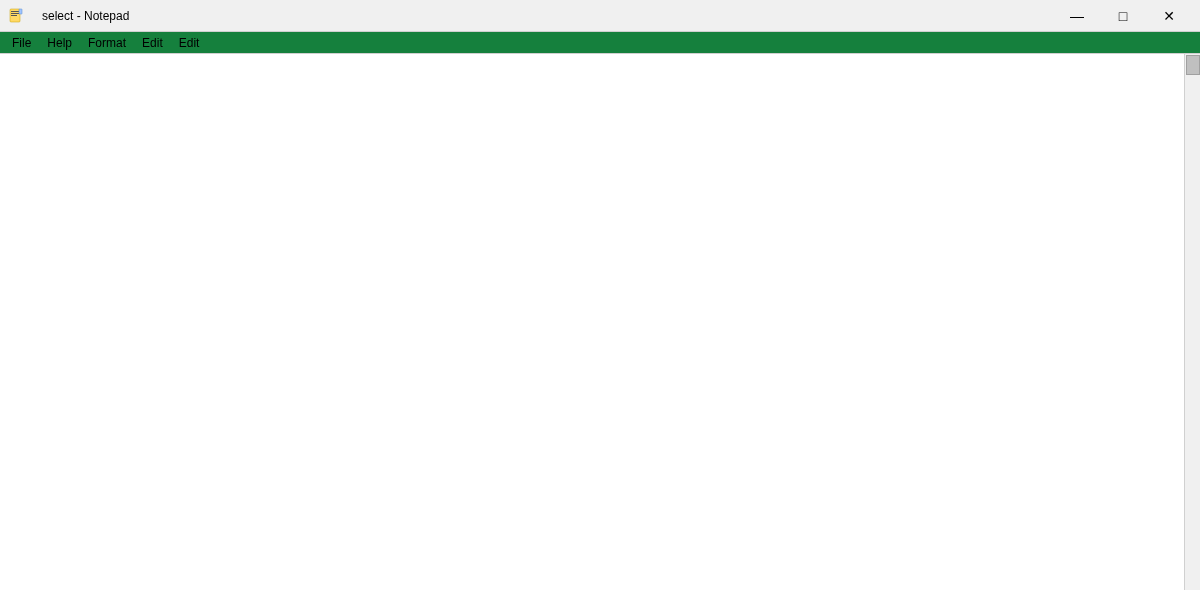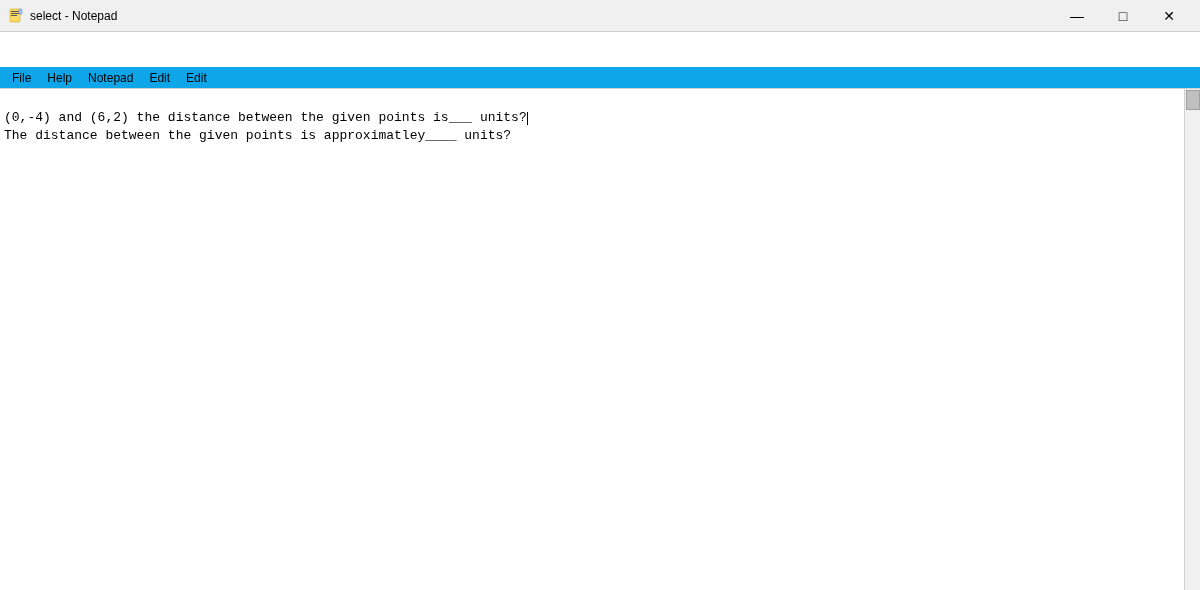--- a/index.html
+++ b/index.html
@@ -26,21 +26,21 @@
       background: #f0f0f0;
       height: 32px;
       padding: 0 8px;
       border-bottom: 1px solid #d0d0d0;
       user-select: none;
     }
 
     .title-bar-left {
       display: flex;
       align-items: center;
-      gap: 6px;
+      gap: 18px;
     }
 
     .title-bar-title {
       font-family: 'Segoe UI', Arial, sans-serif;
       font-size: 12px;
       color: #000;
     }
 
     .title-bar-controls {
       display: flex;
@@ -57,26 +57,25 @@
       display: flex;
       align-items: center;
       justify-content: center;
       color: #000;
       font-family: 'Segoe UI', Arial, sans-serif;
     }
 
     .menu-bar {
       display: flex;
       align-items: center;
-      background: #0ea5e9;
+      background: #15803d;
       height: 22px;
       padding: 0 4px;
       border-bottom: 1px solid #d0d0d0;
       user-select: none;
-      margin-top: 35px;
     }
 
     .menu-item {
       font-family: 'Segoe UI', Arial, sans-serif;
       font-size: 12px;
       padding: 2px 8px;
       cursor: pointer;
       color: #000;
     }
 
@@ -156,26 +155,22 @@
   <div class="title-bar-controls">
     <button class="title-btn">—</button>
     <button class="title-btn">□</button>
     <button class="title-btn close">✕</button>
   </div>
 </div>
 
 <div class="menu-bar">
   <span class="menu-item">File</span>
   <span class="menu-item">Help</span>
-  <span class="menu-item">Notepad</span>
+  <span class="menu-item">Format</span>
   <span class="menu-item">Edit</span>
   <span class="menu-item">Edit</span>
 </div>
 
 <div class="editor-area">
-  <div class="editor-content" contenteditable="true" style="">
-<span>(0,-4) and (6,2) the distance between the given points is___ units?<span class="cursor"></span></span>
-<span>The distance between the given points is approximatley____ units?</span>
-  </div>
   <div class="scrollbar-v">
     <div class="scrollbar-thumb"></div>
   </div>
 </div>
 
 </body></html>

